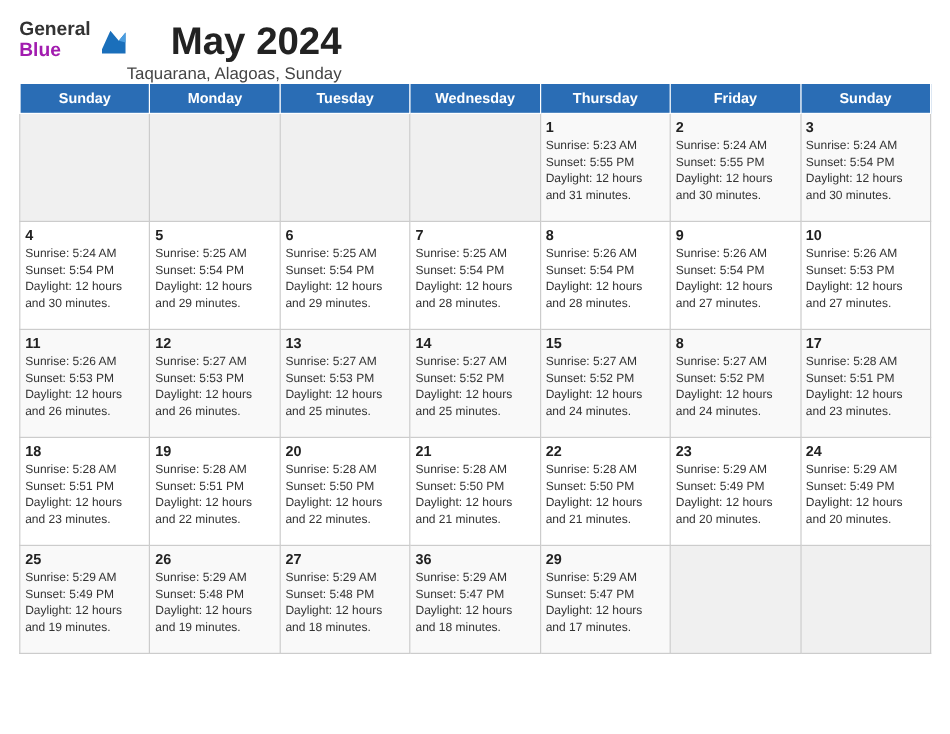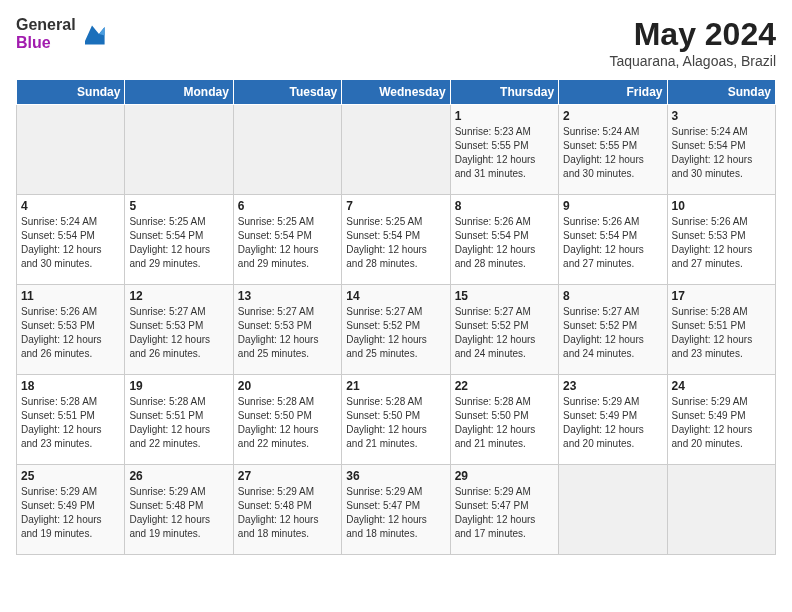--- a/index.html
+++ b/index.html
@@ -5,23 +5,21 @@
     * { box-sizing: border-box; margin: 0; padding: 0; }
     body {
       font-family: Arial, sans-serif;
       background: #fff;
       width: 792px;
       min-height: 612px;
       padding: 16px;
     }
     .header {
       display: flex;
-      justify-content: space-between;
       align-items: flex-start;
-      margin-bottom: 10px;
     }
     .logo {
       display: flex;
       align-items: center;
     }
     .logo-general { color: #333; }
     .logo-blue { color: #a21caf; }
     .logo-icon {
       width: 28px;
       height: 28px;
@@ -41,21 +39,21 @@
     }
     table {
       width: 100%;
       border-collapse: collapse;
       font-size: 10.5px;
     }
     thead tr th {
       background: #2a6db5;
       color: #fff;
       padding: 5px 4px;
-      text-align: right;
+      text-align: center;
       font-size: 12px;
       border: 1px solid #fff;
     }
     tbody tr td {
       border: 1px solid #ccc;
       vertical-align: top;
       padding: 4px;
       min-height: 70px;
       height: 90px;
       width: 108px;
@@ -94,21 +92,21 @@
         </div>
         <svg class="logo-icon" viewBox="0 0 40 40" xmlns="http://www.w3.org/2000/svg">
           <polygon points="10,30 20,8 30,20 38,10 38,35 10,35" fill="#1a6fbb"></polygon>
           <polygon points="30,20 38,10 38,22" fill="#4a9de0"></polygon>
         </svg>
       </div>
     </div>
   </div>
   <div class="title-block">
     <div class="month-title">May 2024</div>
-    <div class="location">Taquarana, Alagoas, Brazil</div>
+    <div class="location">Taquarana, Alagoas, Sunday</div>
   </div>
 </div>
 
 <table>
   <thead>
     <tr>
     <th>Sunday</th>
         <th>Monday</th>
         <th>Tuesday</th>
         <th>Wednesday</th>

